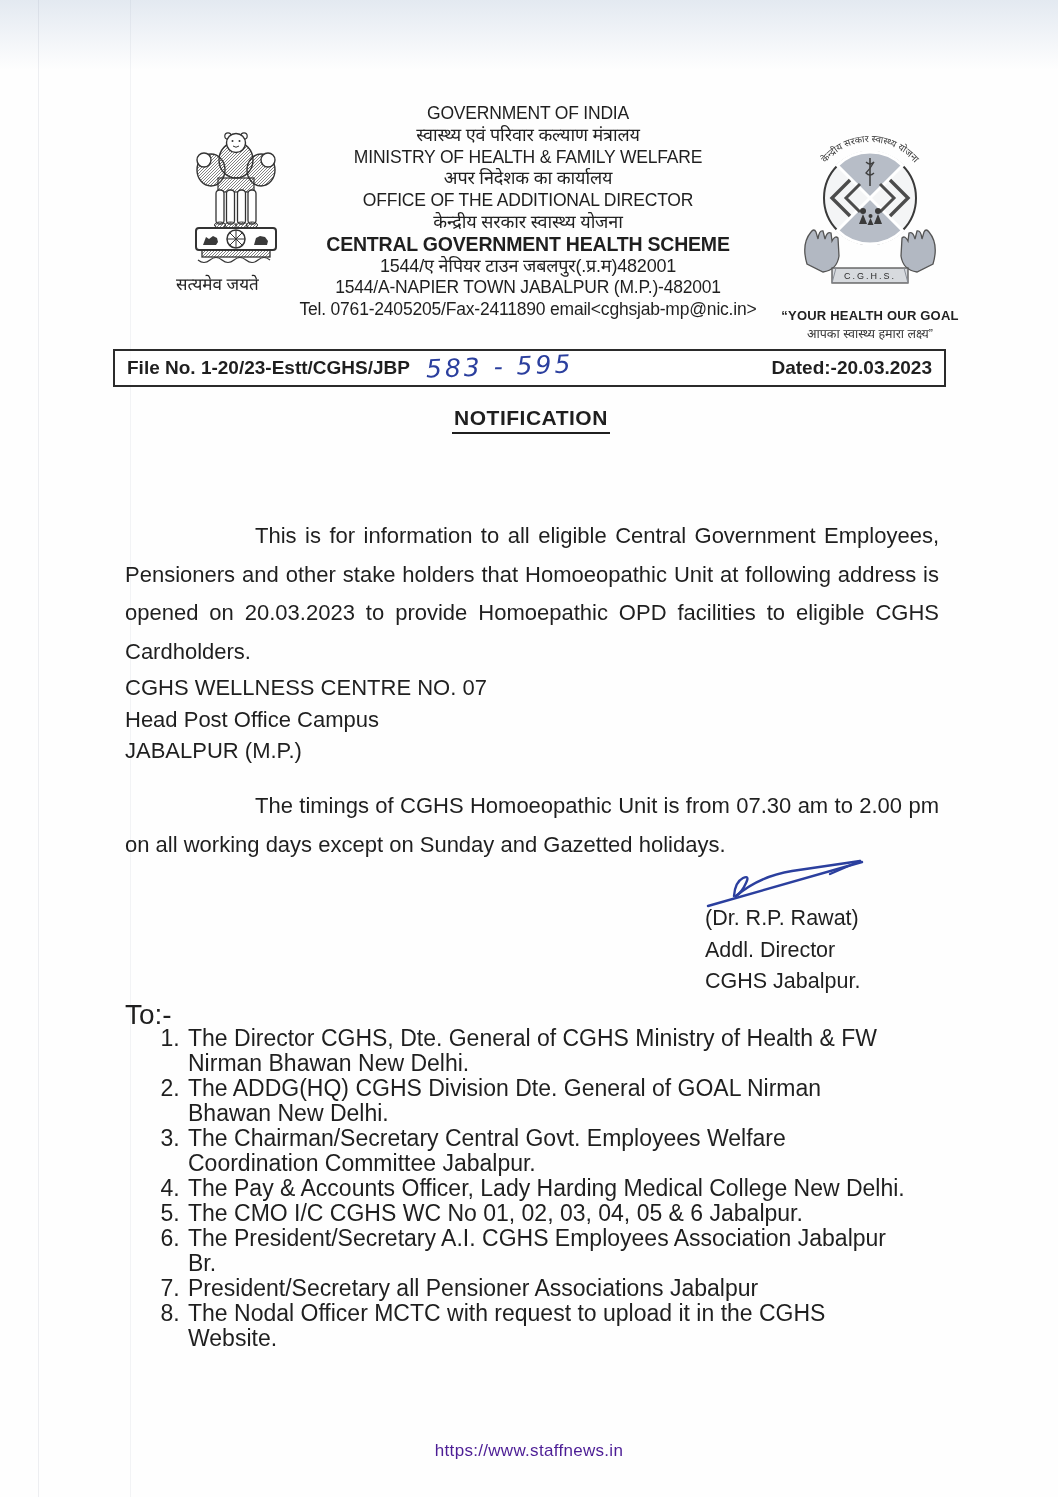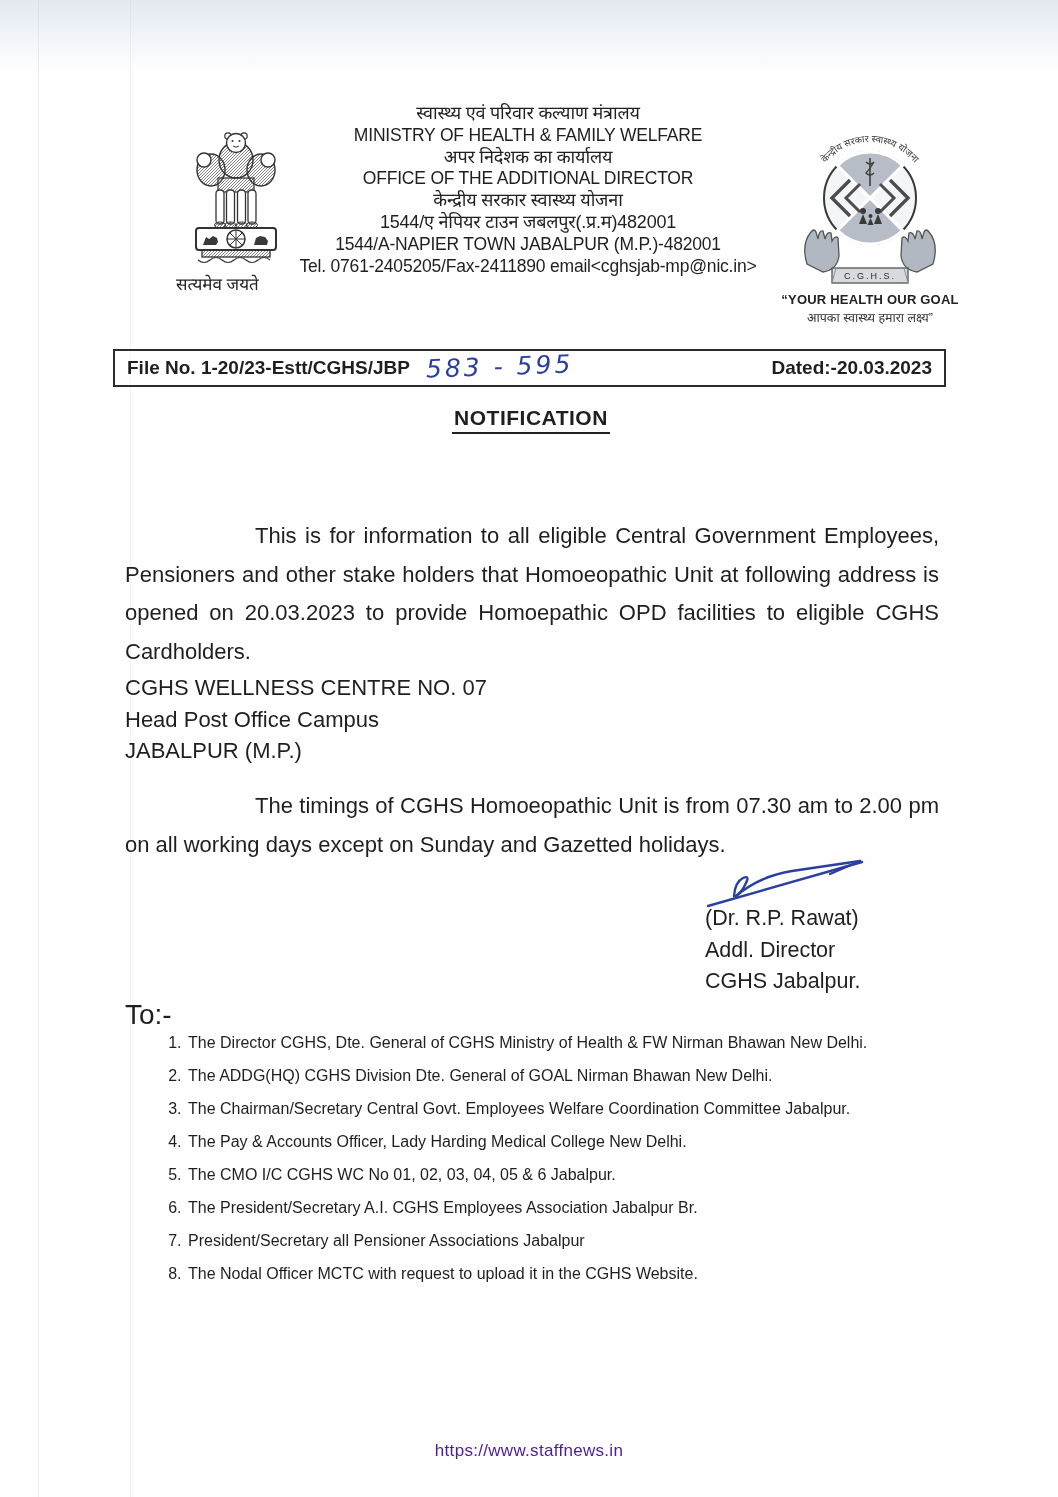--- a/index.html
+++ b/index.html
@@ -16,21 +16,21 @@
   .scan-line.l2{left:130px;background:rgba(140,150,170,0.10);}
 
   
   .emblem-wrap{position:absolute;left:176px;top:124px;width:142px;}
   .emblem-caption{margin-top:4px;font-size:17px;color:#222;}
   .head-center{position:absolute;left:248px;top:103px;width:560px;text-align:center;}
   .hline{font-size:17.5px;line-height:21.8px;letter-spacing:-0.2px;white-space:nowrap;}
   .hline.dev{font-size:18px;}
   .hline.boldline{font-weight:700;font-size:19.5px;}
   .cghs-wrap{position:absolute;left:780px;top:118px;width:180px;text-align:center;}
-  .motto1{font-size:13px;font-weight:700;letter-spacing:0.2px;margin-top:2px;color:#222;}
+  .motto1{font-size:13px;font-weight:700;letter-spacing:0.2px;margin-top:18px;color:#222;}
   .motto2{font-size:12.5px;color:#333;margin-top:2px;}
 
   
   .filebox{position:absolute;left:113px;top:349px;width:833px;height:38px;
     border:2px solid #2b2b2b;box-sizing:border-box;display:flex;align-items:center;
     padding:0 12px;background:rgba(255,255,255,0.6);}
   .file-no{font-size:19px;font-weight:700;white-space:nowrap;}
   .handwrite{margin-left:16px;font-family:"DejaVu Sans",sans-serif;font-style:italic;
     font-size:25px;letter-spacing:3px;color:#2b3f9e;transform:rotate(-2deg) translateY(-2px);
     white-space:nowrap;}
@@ -50,21 +50,21 @@
   .address{position:absolute;left:125px;top:672px;font-size:22px;line-height:31.5px;}
 
   
   .sig-svg{position:absolute;left:700px;top:850px;}
   .sig-block{position:absolute;left:705px;top:903px;font-size:21.5px;line-height:31.5px;}
 
   
   .to-label{position:absolute;left:125px;top:999px;font-size:28px;}
   .dist{position:absolute;left:152px;top:1026px;width:786px;}
   .dist ol{margin:0;padding:0 0 0 34px;}
-  .dist li{font-size:16px;line-height:33px;width:722px;padding-left:2px;}
+  .dist li{font-size:23px;line-height:25px;width:722px;padding-left:2px;}
 
   .footer{position:absolute;left:0;top:1441px;width:1058px;text-align:center;
     font-size:17px;color:#4c1d95;letter-spacing:0.3px;}
 </style>
 </head>
 <body>
 
 <div class="page">
   <div class="scan-tint"></div>
   <div class="scan-line l1"></div>
@@ -112,25 +112,27 @@
       <path d="M27,121 l3,-8 3,2 4,-3 4,2 1,4 -2,3 z" fill="#3a3a3a"></path>
       <path d="M78,121 l2,-7 4,-2 5,1 3,4 -1,4 z" fill="#3a3a3a"></path>
 
       <rect x="26" y="126" width="68" height="7" fill="url(#hatch)" stroke="#333" stroke-width="1.3"></rect>
       <path d="M22,136 q6,5 12,0 t12,0 t12,0 t12,0 t12,0 t12,0" stroke="#333" stroke-width="1.2" fill="none"></path>
     </svg>
     <div class="emblem-caption">सत्यमेव जयते</div>
   </div>
 
   <div class="head-center">
+    <div class="hline">GOVERNMENT OF INDIA</div>
     <div class="hline dev">स्वास्थ्य एवं परिवार कल्याण मंत्रालय</div>
     <div class="hline">MINISTRY OF HEALTH &amp; FAMILY WELFARE</div>
     <div class="hline dev">अपर निदेशक का कार्यालय</div>
     <div class="hline">OFFICE OF THE ADDITIONAL DIRECTOR</div>
     <div class="hline dev">केन्द्रीय सरकार स्वास्थ्य योजना</div>
+    <div class="hline boldline">CENTRAL GOVERNMENT HEALTH SCHEME</div>
     <div class="hline dev">1544/ए नेपियर टाउन जबलपुर(.प्र.म)482001</div>
     <div class="hline">1544/A-NAPIER TOWN JABALPUR (M.P.)-482001</div>
     <div class="hline">Tel. 0761-2405205/Fax-2411890      email&lt;cghsjab-mp@nic.in&gt;</div>
   </div>
 
   <div class="cghs-wrap">
     <svg width="162" height="168" viewBox="0 0 162 168">
       <defs>
         <path id="arcpath" d="M 23 82 A 58 58 0 0 1 139 82" fill="none"></path>
       </defs>

